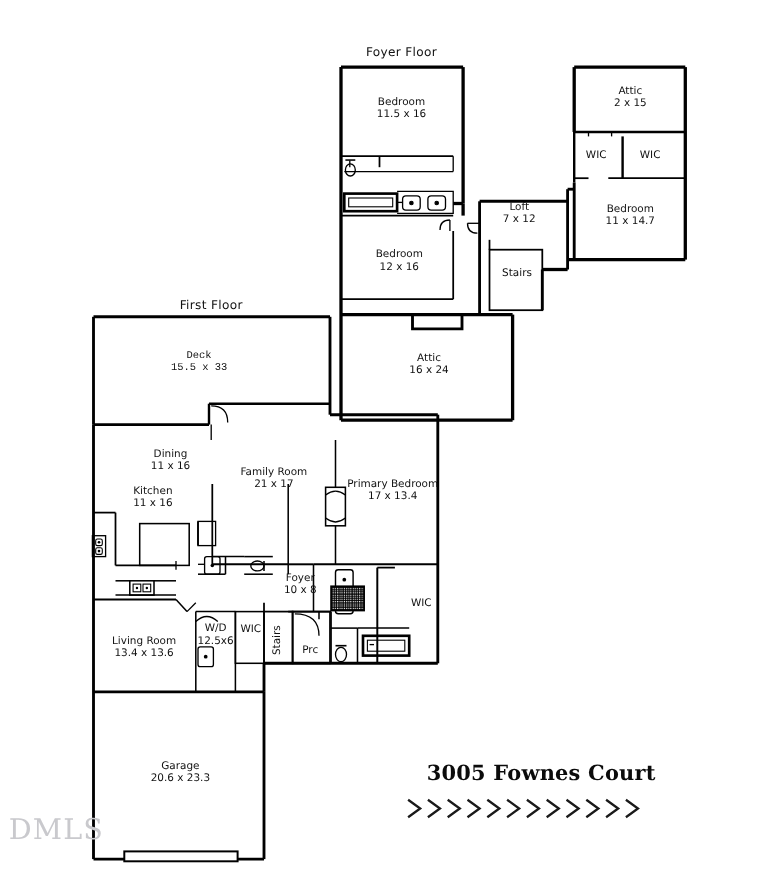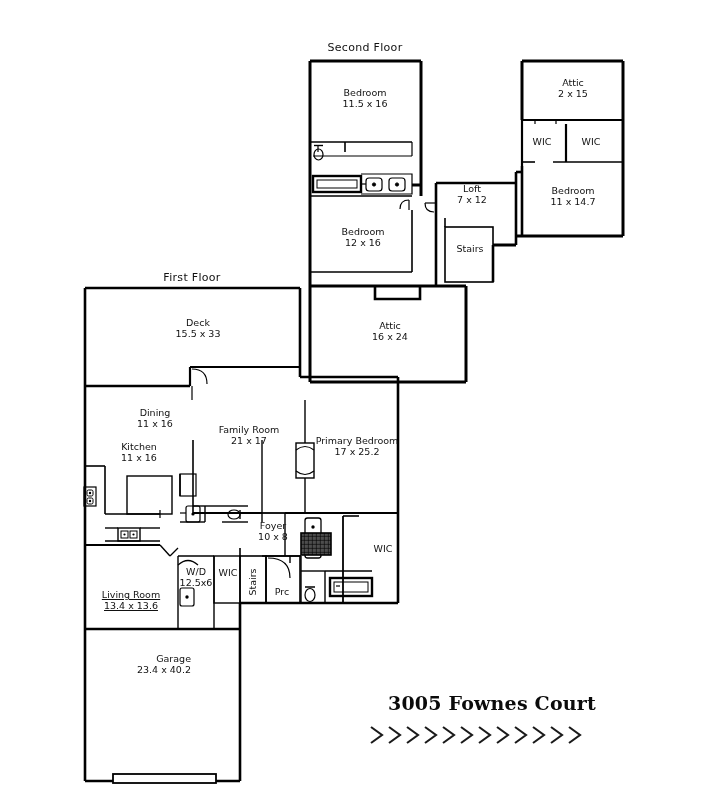--- a/index.html
+++ b/index.html
@@ -284,21 +284,21 @@
       <defs>
         <pattern id="hatch" width="4" height="4" patternUnits="userSpaceOnUse">
           <rect width="4" height="4" fill="#ffffff"></rect>
           <path d="M0 0 L0 4 M2 0 L2 4" stroke="#000" stroke-width="0.9"></path>
           <path d="M0 0 L4 0 M0 2 L4 2" stroke="#000" stroke-width="0.9"></path>
         </pattern>
       </defs>
     </g>
   </svg>
 
-  <div class="floor-title" style="left:365px; top:41px; transform:translateX(-50%);">Second Floor</div>
+  <div class="floor-title" style="left:365px; top:41px; transform:translateX(-50%);">Foyer Floor</div>
   <div class="floor-title" style="left:192px; top:271px; transform:translateX(-50%);">First Floor</div>
 
   <div class="room-label" style="left:365px; top:98px;">
     <span class="nm">Bedroom</span>
     <span class="dm">11.5 x 16</span>
   </div>
   <div class="room-label" style="left:363px; top:237px;">
     <span class="nm">Bedroom</span>
     <span class="dm">12 x 16</span>
   </div>
@@ -321,67 +321,67 @@
     <span class="dm">7 x 12</span>
   </div>
   <div class="room-label" style="left:470px; top:248px;">
     <span class="nm">Stairs</span>
   </div>
   <div class="room-label" style="left:390px; top:331px;">
     <span class="nm">Attic</span>
     <span class="dm">16 x 24</span>
   </div>
 
-  <div class="room-label" style="left:198px; top:328px;">
+  <div class="room-label" style="left:181px; top:328px;font-family:Liberation Mono, monospace;">
     <span class="nm">Deck</span>
     <span class="dm">15.5 x 33</span>
   </div>
   <div class="room-label" style="left:139px; top:418px;margin-left:16px;">
     <span class="nm">Dining</span>
     <span class="dm">11 x 16</span>
   </div>
   <div class="room-label" style="left:139px; top:452px;">
     <span class="nm">Kitchen</span>
     <span class="dm">11 x 16</span>
   </div>
   <div class="room-label" style="left:249px; top:435px;">
     <span class="nm">Family Room</span>
     <span class="dm">21 x 17</span>
   </div>
   <div class="room-label" style="left:357px; top:446px;">
     <span class="nm">Primary Bedroom</span>
-    <span class="dm">17 x 25.2</span>
+    <span class="dm">17 x 13.4</span>
   </div>
   <div class="room-label" style="left:273px; top:531px;">
     <span class="nm">Foyer</span>
     <span class="dm">10 x 8</span>
   </div>
   <div class="room-label" style="left:383px; top:548px;">
     <span class="nm">WIC</span>
   </div>
-  <div class="room-label" style="left:131px; top:600px;text-decoration:underline;">
+  <div class="room-label" style="left:131px; top:588px;">
     <span class="nm">Living Room</span>
     <span class="dm">13.4 x 13.6</span>
   </div>
   <div class="room-label" style="left:196px; top:577px;">
     <span class="nm">W/D</span>
     <span class="dm">12.5x6</span>
   </div>
   <div class="room-label" style="left:228px; top:572px;">
     <span class="nm">WIC</span>
   </div>
   <div class="room-label vertical" style="left:252px; top:582px;">
     <span class="nm">Stairs</span>
   </div>
   <div class="room-label" style="left:282px; top:591px;">
     <span class="nm">Prc</span>
   </div>
-  <div class="room-label" style="left:164px; top:664px;text-align:right;">
+  <div class="room-label" style="left:164px; top:702px;">
     <span class="nm">Garage</span>
-    <span class="dm">23.4 x 40.2</span>
+    <span class="dm">20.6 x 23.3</span>
   </div>
 
   <div class="address-title" style="left:388px; top:692px;">3005 Fownes Court</div>
 
   <div class="chevron-row" style="left:369px; top:724px;">
     <svg width="220" height="22" viewBox="0 0 220 22">
       <g id="chevrons" fill="none" stroke="#1a1a1a" stroke-width="2.1" stroke-linecap="butt">
           <path d="M2 3 L13 11 L2 19" stroke="#1a1a1a" fill="none" stroke-width="2.1"></path>
           <path d="M20 3 L31 11 L20 19" stroke="#1a1a1a" fill="none" stroke-width="2.1"></path>
           <path d="M38 3 L49 11 L38 19" stroke="#1a1a1a" fill="none" stroke-width="2.1"></path>
@@ -391,14 +391,15 @@
           <path d="M110 3 L121 11 L110 19" stroke="#1a1a1a" fill="none" stroke-width="2.1"></path>
           <path d="M128 3 L139 11 L128 19" stroke="#1a1a1a" fill="none" stroke-width="2.1"></path>
           <path d="M146 3 L157 11 L146 19" stroke="#1a1a1a" fill="none" stroke-width="2.1"></path>
           <path d="M164 3 L175 11 L164 19" stroke="#1a1a1a" fill="none" stroke-width="2.1"></path>
           <path d="M182 3 L193 11 L182 19" stroke="#1a1a1a" fill="none" stroke-width="2.1"></path>
           <path d="M200 3 L211 11 L200 19" stroke="#1a1a1a" fill="none" stroke-width="2.1"></path>
         </g>
     </svg>
   </div>
 
+  <div class="watermark" style="left:8px; top:740px;">DMLS</div>
 
 </div>
 
 </body></html>

